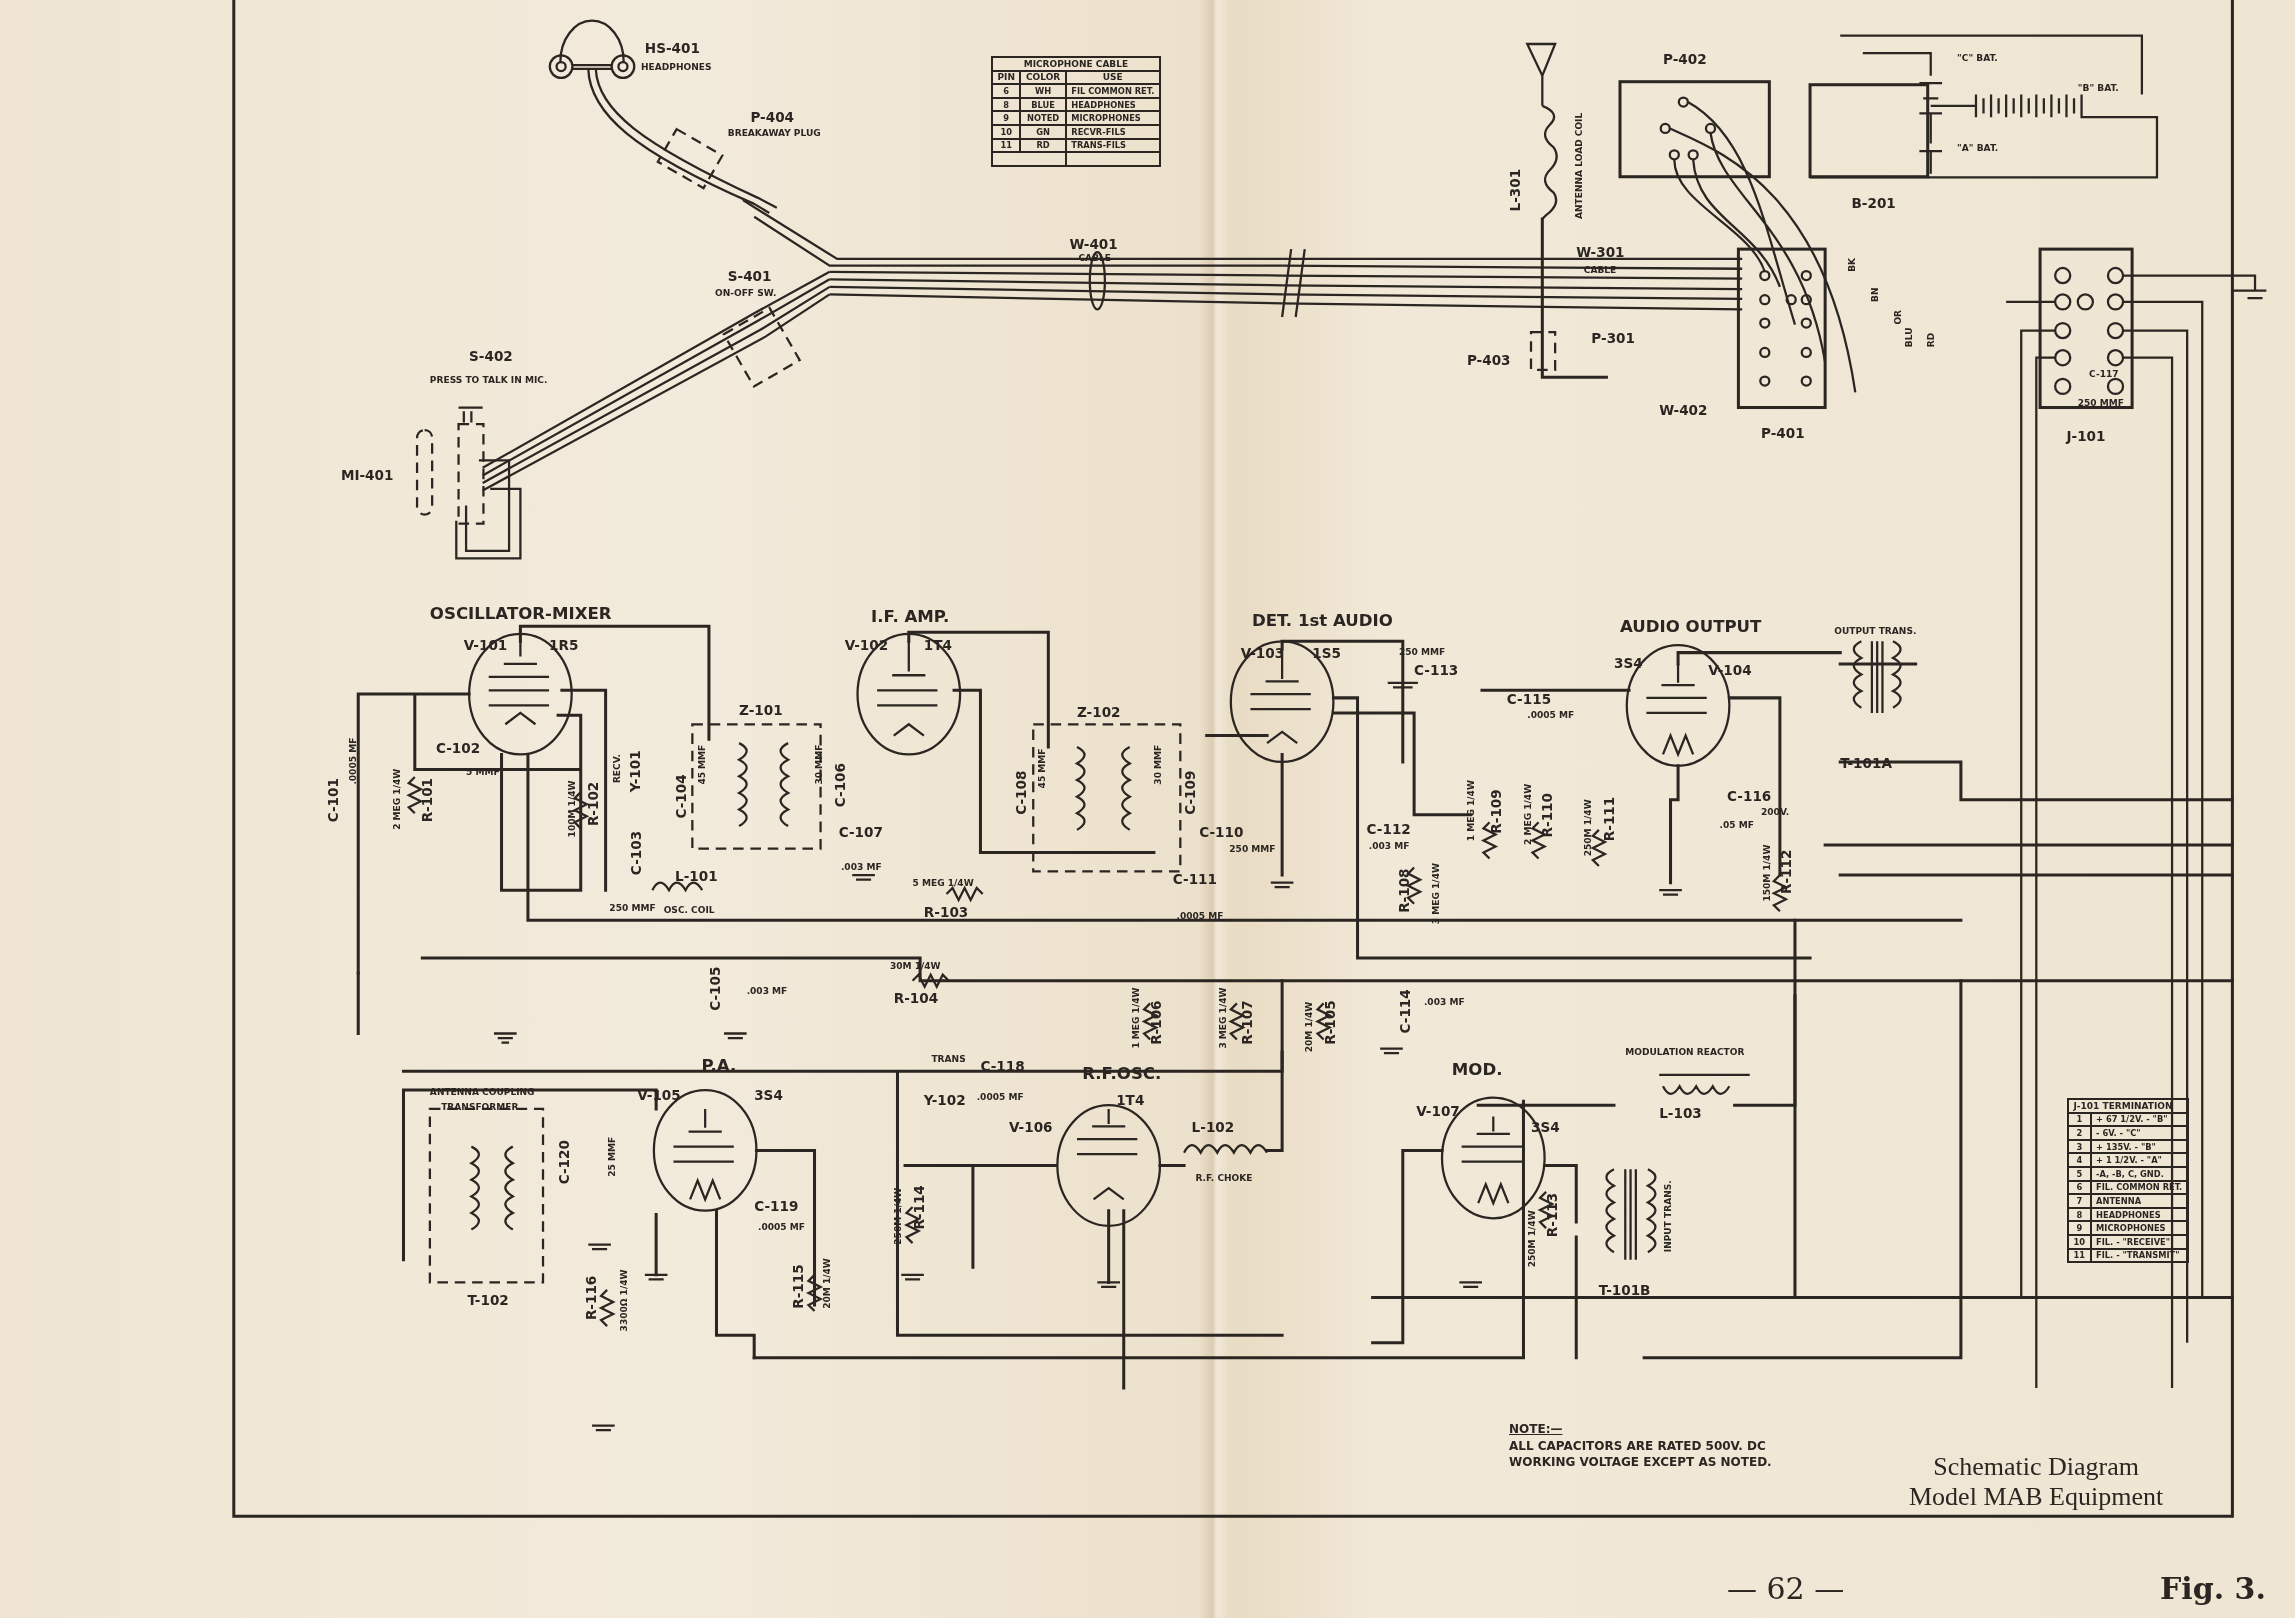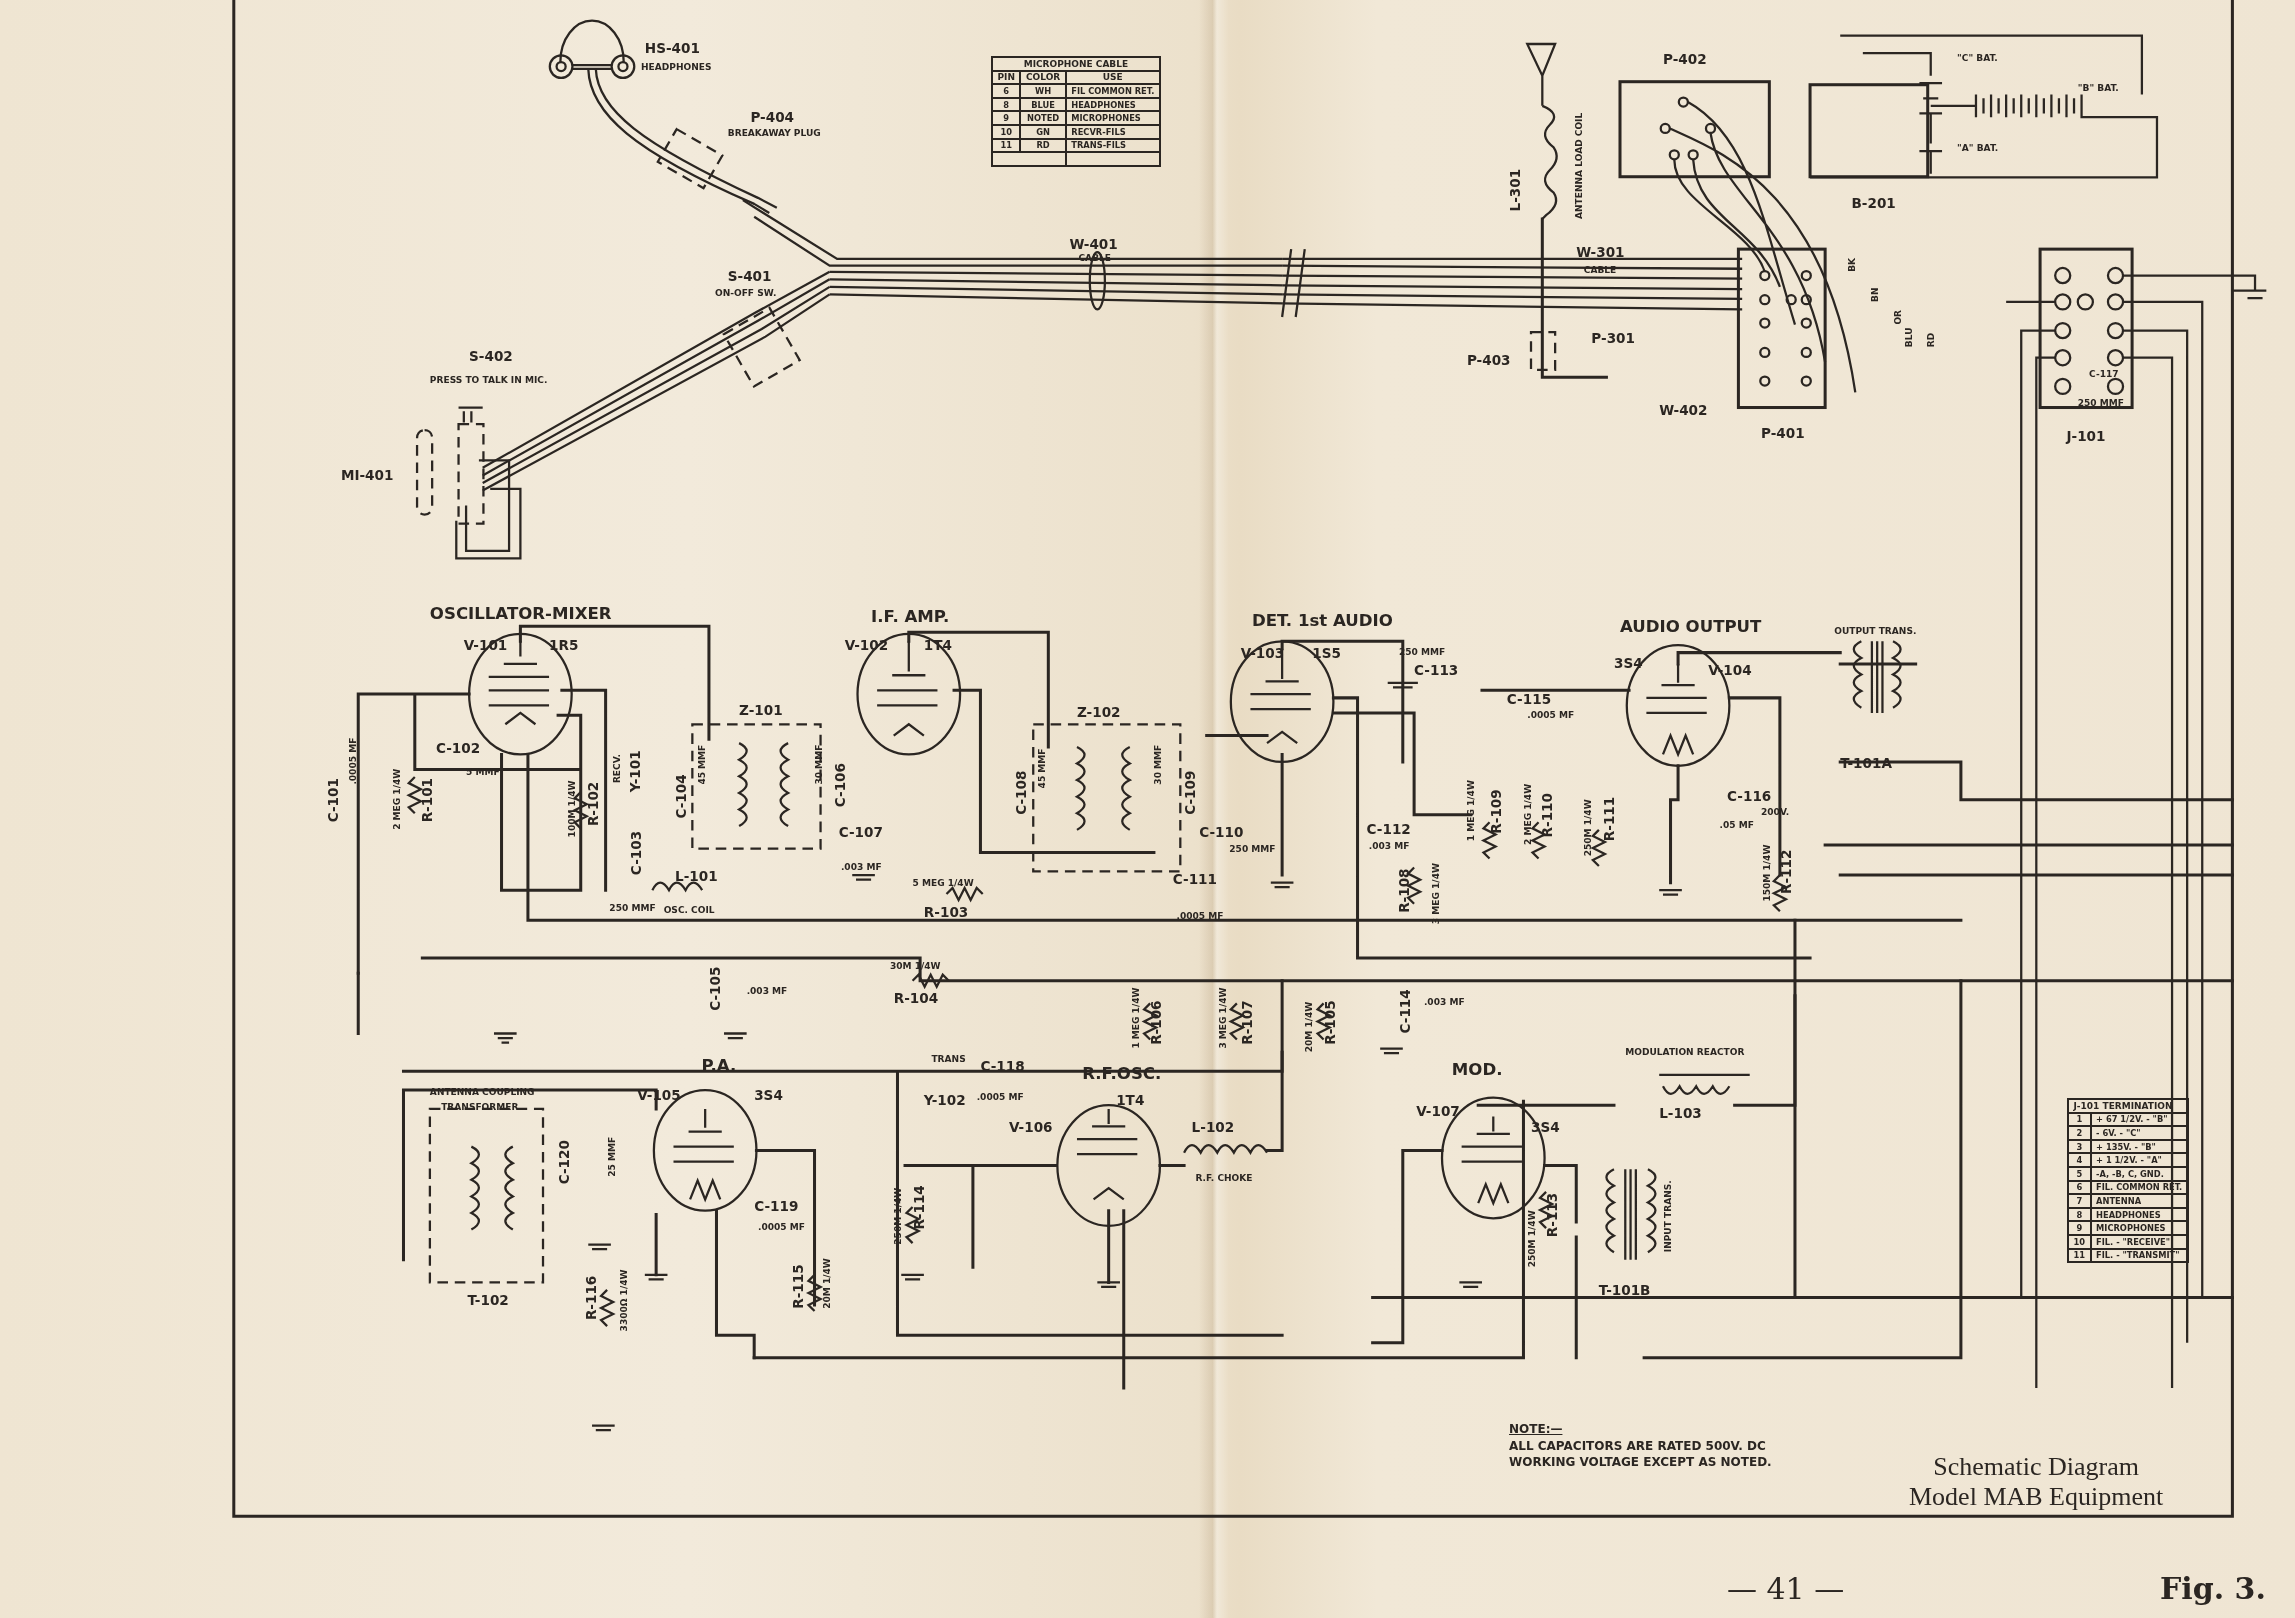--- a/index.html
+++ b/index.html
@@ -462,15 +462,15 @@
   <div class="nh">NOTE:—</div>
   <div>ALL CAPACITORS ARE RATED 500V. DC</div>
   <div>WORKING VOLTAGE EXCEPT AS NOTED.</div>
 </div>
 
 <div class="title-block">
   <div>Schematic Diagram</div>
   <div>Model MAB Equipment</div>
 </div>
 
-<div class="pageno">— 41 —</div>
+<div class="pageno">— 62 —</div>
 <div class="fig">Fig.  3.</div>
 
 
 </body></html>

